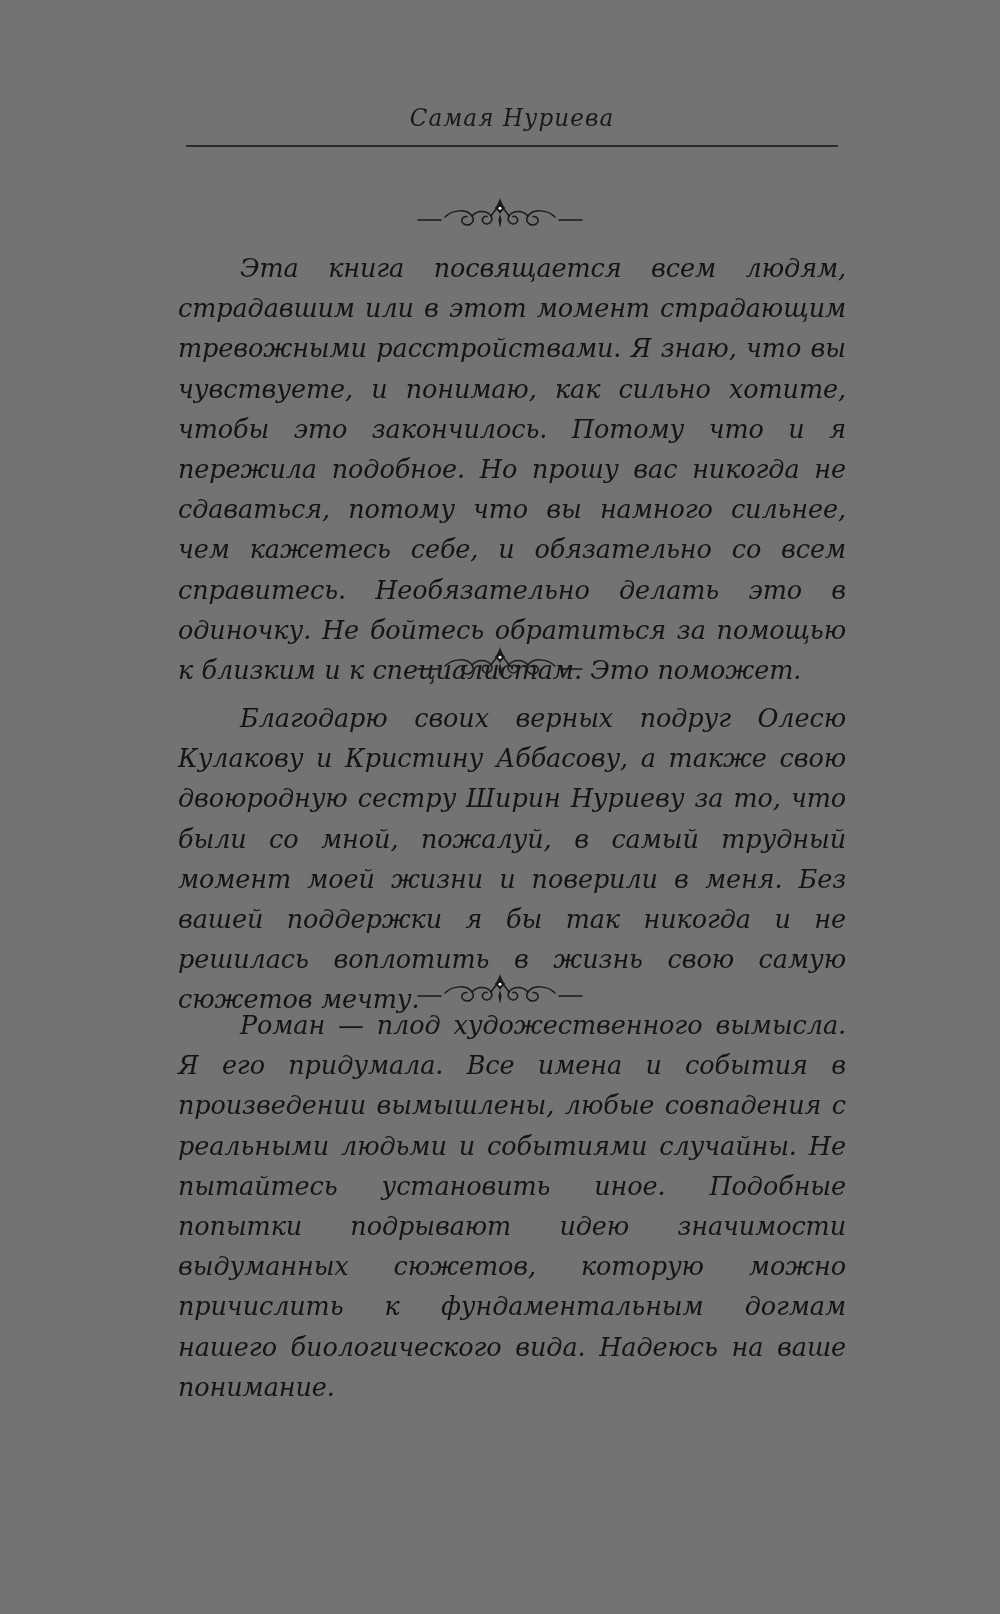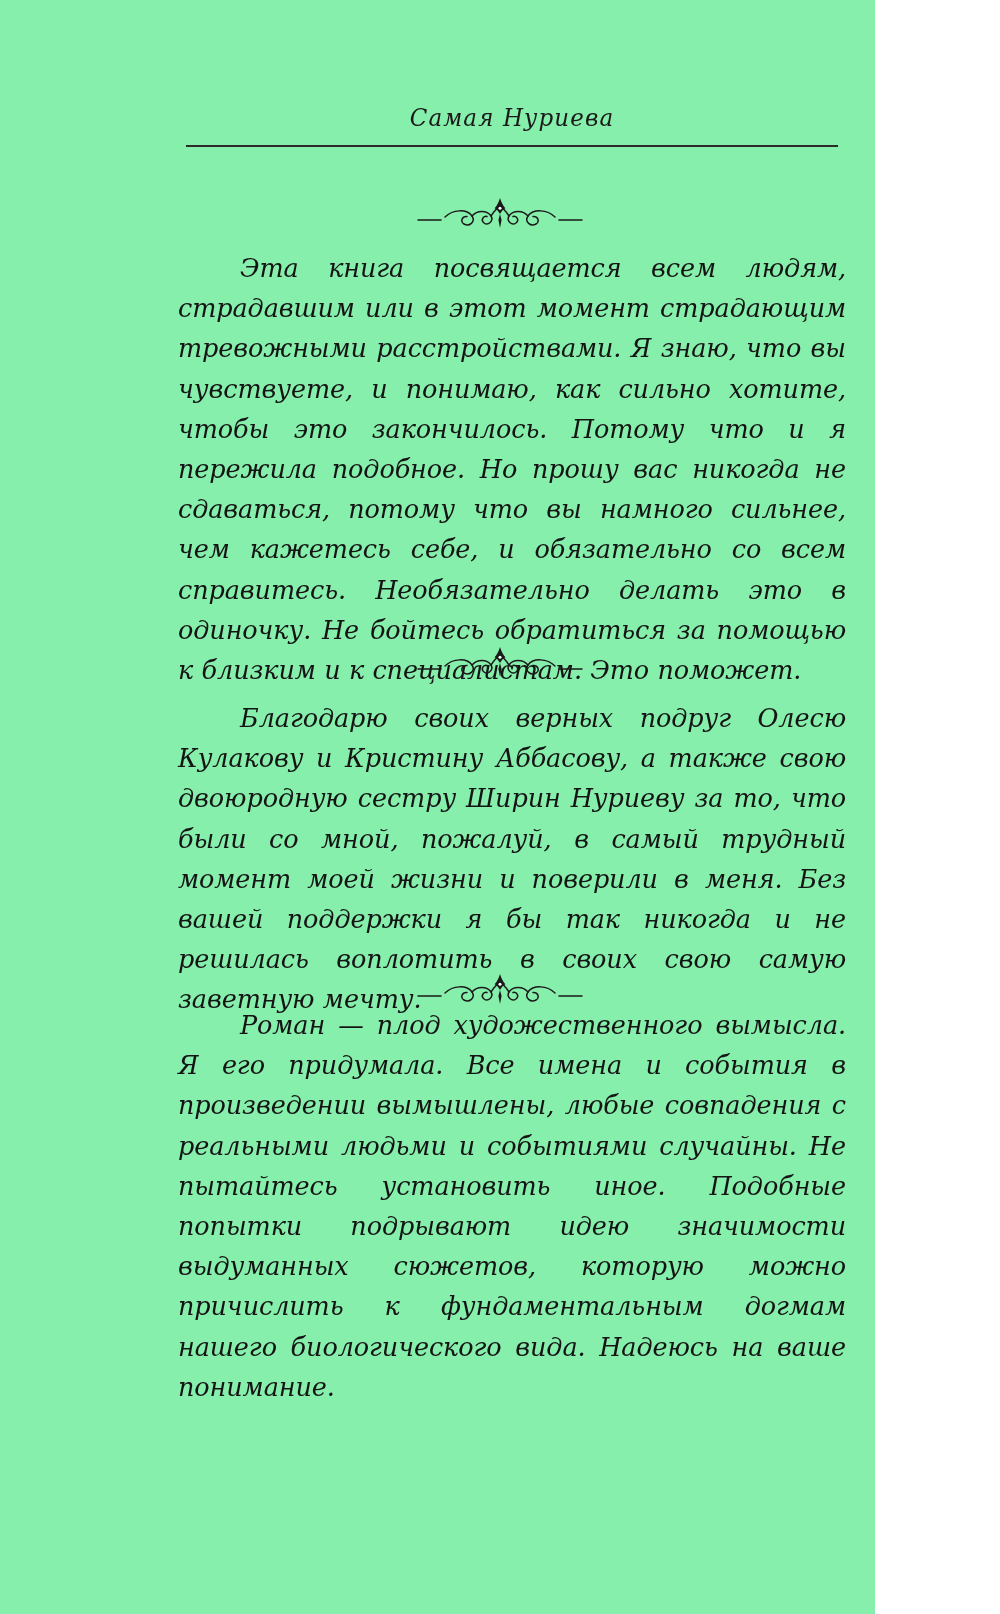--- a/index.html
+++ b/index.html
@@ -10,23 +10,23 @@
   }
   body {
     width: 1000px;
     height: 1614px;
     font-family: "Liberation Serif", "DejaVu Serif", serif;
     color: #111111;
     overflow: hidden;
   }
   .page {
     position: relative;
-    width: 875px;
+    width: 1000px;
     height: 1614px;
-    background: #86efac;
+    background: #737373;
     box-sizing: border-box;
   }
 
   
   .header-zone {
     position: absolute;
     top: 104px;
     left: 186px;
     width: 652px;
   }
@@ -143,21 +143,21 @@
         <g fill="#1a1a1a">
           <path d="M85 2 C86.6 7, 88.4 10, 90.4 12.2 C88.2 13.4, 86.4 15.4, 85 18 C83.6 15.4, 81.8 13.4, 79.6 12.2 C81.6 10, 83.4 7, 85 2 Z"></path>
           <path d="M85 18 L86.6 24 L85 32 L83.4 24 Z"></path>
           <circle cx="85" cy="12.3" r="1.5" fill="#ffffff"></circle>
         </g>
       </svg>
     </div>
   </div>
 
   <div class="textblock txt-2">
-    <p class="para">Благодарю своих верных подруг Олесю Кулакову и Кристину Аббасову, а также свою двоюродную сестру Ширин Нуриеву за то, что были со мной, пожалуй, в самый трудный момент моей жизни и поверили в меня. Без вашей поддержки я бы так никогда и не решилась воплотить в своих свою самую заветную мечту.</p>
+    <p class="para">Благодарю своих верных подруг Олесю Кулакову и Кристину Аббасову, а также свою двоюродную сестру Ширин Нуриеву за то, что были со мной, пожалуй, в самый трудный момент моей жизни и поверили в меня. Без вашей поддержки я бы так никогда и не решилась воплотить в жизнь свою самую сюжетов мечту.</p>
   </div>
 
   <div class="orn-wrap orn-3">
     <div class="ornament">
       <svg width="170" height="34" viewBox="0 0 170 34" xmlns="http://www.w3.org/2000/svg">
         <g fill="none" stroke="#1a1a1a" stroke-width="1.5" stroke-linecap="round">
           <path d="M3 24 L26 24"></path>
           <path d="M167 24 L144 24"></path>
           <path d="M30 21 C38 13, 52 13, 57 20 C61 26, 54 31, 49 28 C45 25.5, 47 20, 52 20.5"></path>
           <path d="M57 20 C62 14, 72 14, 76 20 C79 25, 73 30, 69 27 C65.5 24.5, 68 19.5, 72 20.5"></path>

